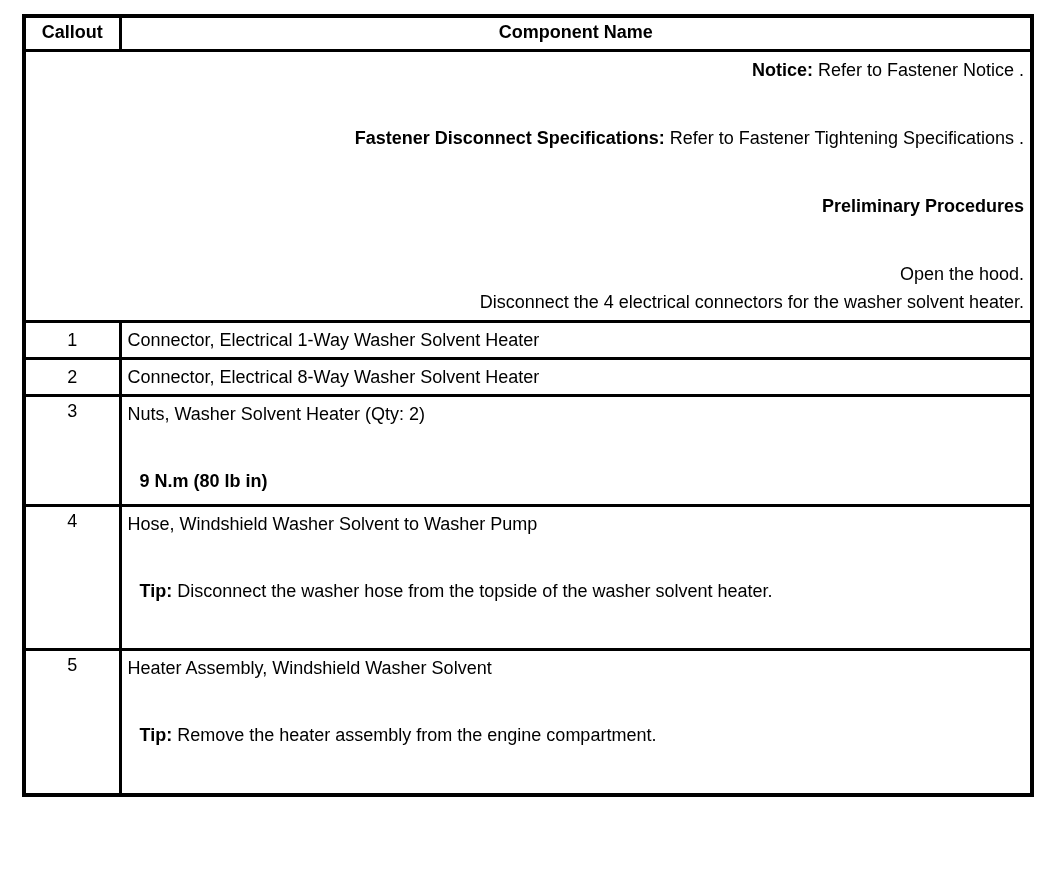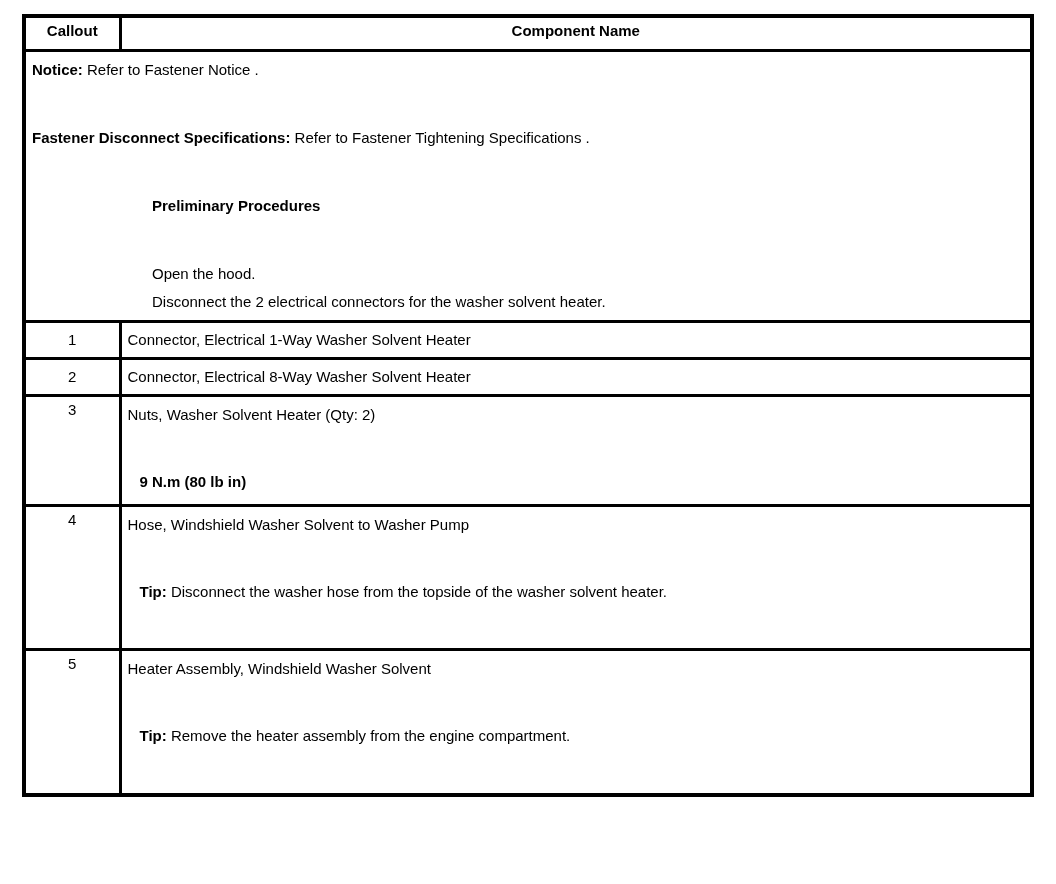--- a/index.html
+++ b/index.html
@@ -20,41 +20,42 @@
   table.spec-table {
     border-collapse: collapse;
     width: 1012px;
     table-layout: fixed;
     border: 4px solid #000;
   }
   table.spec-table th,
   table.spec-table td {
     border: 3px solid #000;
     box-sizing: border-box;
-    font-size: 15px;
+    font-size: 18px;
     vertical-align: top;
     padding: 4px 6px;
   }
   col.callout-col { width: 96px; }
   th {
     font-weight: bold;
     font-size: 19px;
     text-align: center;
     vertical-align: middle;
     padding: 5px 4px;
     height: 34px;
   }
   td.callout-cell {
     text-align: center;
     vertical-align: middle;
     font-size: 18px;
   }
   
   td.notice-cell {
     padding: 62px 8px 10px 8px;
+    text-align: right;
   }
   .notice-cell p {
     margin: 0 0 40px 0;
     line-height: 28px;
   }
   .notice-cell .indented {
     margin-left: 120px;
   }
   .notice-cell .steps {
     margin-bottom: 0;
@@ -90,21 +91,21 @@
       <th>Component Name</th>
     </tr>
 
     <tr class="notice-row">
       <td colspan="2" class="notice-cell">
         <p><span class="bold">Notice:</span><span> Refer to Fastener Notice .</span></p>
         <p><span class="bold">Fastener Disconnect Specifications:</span><span> Refer to Fastener Tightening Specifications .</span></p>
         <p class="indented bold">Preliminary Procedures</p>
         <p class="indented steps">
           <span>Open the hood.</span><br>
-          <span>Disconnect the 2 electrical connectors for the washer solvent heater.</span>
+          <span>Disconnect the 4 electrical connectors for the washer solvent heater.</span>
         </p>
       </td>
     </tr>
 
     <tr class="row-simple">
       <td class="callout-cell">1</td>
       <td class="component-cell">Connector, Electrical 1-Way Washer Solvent Heater</td>
     </tr>
 
     <tr class="row-simple">

